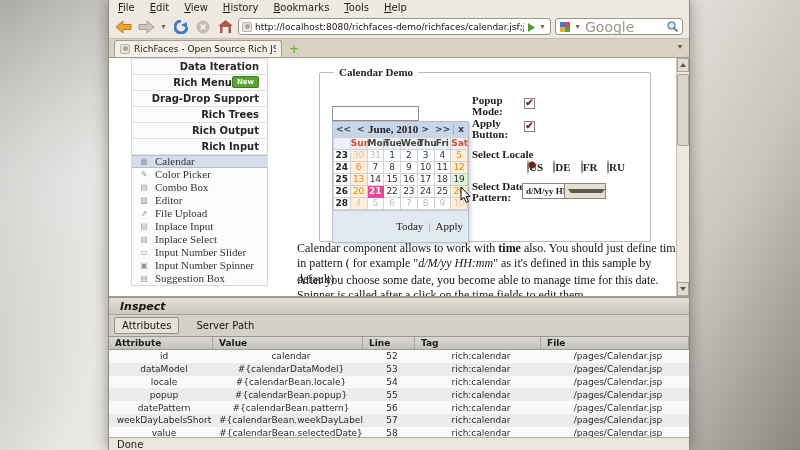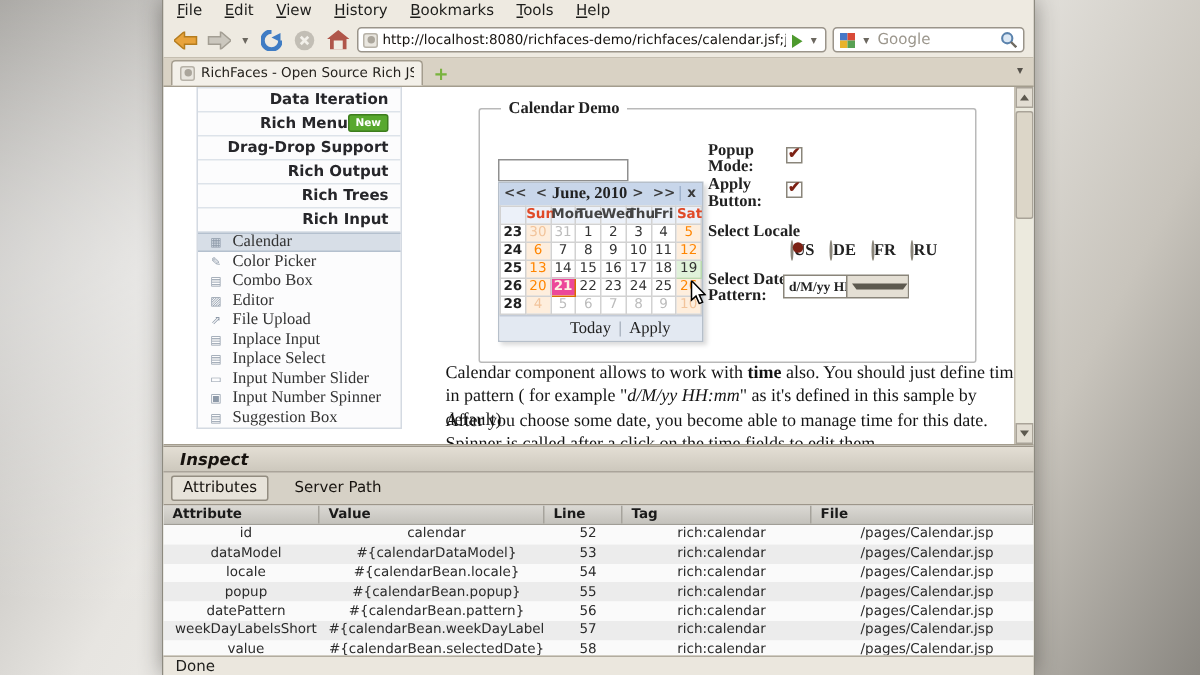--- a/index.html
+++ b/index.html
@@ -31,21 +31,21 @@
   .urlfav{ width:10px; height:10px; border-radius:2px; background:#e9e6df; border:1px solid #b7b2a8;
     display:flex;align-items:center;justify-content:center; flex:none;}
   .urlfav i{ width:5px;height:5px;border-radius:50%;background:#aba69c;display:block;}
   .urltext{ font-size:9px; color:#16120e; white-space:nowrap; overflow:hidden; flex:1; }
   .gobox{ display:flex; align-items:center; gap:2px; flex:none;}
   .searchbar{ width:128px; height:17px; background:#fff; border:1px solid #9a948a; border-radius:3px;
     display:flex; align-items:center; padding:0 4px; gap:3px; flex:none; }
   .gicon{ width:10px; height:10px; display:grid; grid-template-columns:5px 5px; grid-template-rows:5px 5px; flex:none;}
   .gicon b:nth-child(1){background:#4778c8;} .gicon b:nth-child(2){background:#d94a38;}
   .gicon b:nth-child(3){background:#e8b32c;} .gicon b:nth-child(4){background:#58a154;}
-  .placeholder{ font-size:10px; color:#9b968c; flex:1; }
+  .placeholder{ font-size:14px; color:#9b968c; flex:1; }
   
   .tabbar{ height:19px; background:#d9d2c4; border-bottom:1px solid #a49d8e; display:flex; align-items:flex-end; padding-left:5px; }
   .tab{ width:168px; height:17px; background:#f3f0e9; border:1px solid #a49d8e; border-bottom:none;
     border-radius:3px 3px 0 0; display:flex; align-items:center; gap:4px; padding:0 5px; }
   .tab-title{ font-size:9px; color:#24211c; white-space:nowrap; overflow:hidden; }
   .newtab{ width:16px; height:15px; margin-left:4px; display:flex; align-items:center; justify-content:center;
     color:#79b33e; font-weight:bold; font-size:12px; }
   .tabbar-spacer{flex:1;}
   .alltabs{ width:18px; height:15px; color:#55514a; font-size:8px; text-align:center; }
   
@@ -84,22 +84,22 @@
     font-size:9px; padding:0; }
   .cal-grid th{ background:#ecf1f9; color:#444; font-weight:bold; height:12px;}
   .cal-grid th.wkend{ color:#e04a28; }
   .cal-grid td.wnum{ font-weight:bold; color:#222; background:#fff; }
   .cal-grid td{ color:#333; background:#fff; }
   .cal-grid td.wkd{ background:#feeedd; color:#ff8500; }
   .cal-grid td.out{ color:#bcbcbc; }
   .cal-grid td.out.wkd{ color:#f2c49b; }
   .cal-grid td.selected{ background:#ec4899; color:#fdf3e4; border-color:#d96c00; font-weight:bold;}
   .cal-grid td.hover{ background:#e0f2da; border-color:#b8d8ae;}
-  .cal-foot{ height:17px; background:#e3e9f2; border-top:1px solid #c3cbd8; display:flex; align-items:center;
-    justify-content:flex-end; gap:5px; padding-right:21px; font-family:"Liberation Serif", serif; font-size:11px; color:#222;}
+  .cal-foot{ height:32px; background:#e3e9f2; border-top:1px solid #c3cbd8; display:flex; align-items:center;
+    justify-content:flex-end; gap:5px; padding-right:5px; font-family:"Liberation Serif", serif; font-size:11px; color:#222;}
   .cal-foot .sep{ color:#8a93a2; }
   
   .controls{ position:absolute; left:152px; top:0; width:178px; height:168px;
     font-family:"Liberation Serif", serif; font-size:11px; color:#222; font-weight:bold; }
   .ctl-label{ position:absolute; width:62px; line-height:1.05; }
   .checkbox{ position:absolute; width:11px; height:11px; background:#fdfdfd; border:1px solid #8a857a;
     display:flex; align-items:center; justify-content:center; font-size:10px; color:#7c2114; line-height:1; }
   .radio-col{ position:absolute; width:26px; text-align:center; }
   .radio{ width:10px; height:10px; border:1px solid #8a857a; border-radius:50%; background:#fdfdfd; margin:0 auto 2px; position:relative;}
   .radio.sel::after{ content:""; position:absolute; left:2px; top:2px; width:4px; height:4px; border-radius:50%;
@@ -231,24 +231,24 @@
             <span>Data Iteration</span>
           </div>
           <div class="sgroup">
             <span>Rich Menu</span>
             <span class="badge">New</span>
           </div>
           <div class="sgroup">
             <span>Drag-Drop Support</span>
           </div>
           <div class="sgroup">
+            <span>Rich Trees</span>
+          </div>
+          <div class="sgroup">
             <span>Rich Output</span>
-          </div>
-          <div class="sgroup">
-            <span>Rich Trees</span>
           </div>
           <div class="sgroup">
             <span>Rich Input</span>
           </div>
         </div>
       <div id="side-items">
           <div class="sitem selected">
             <span class="sicon">▦</span>
             <span>Calendar</span>
           </div>

